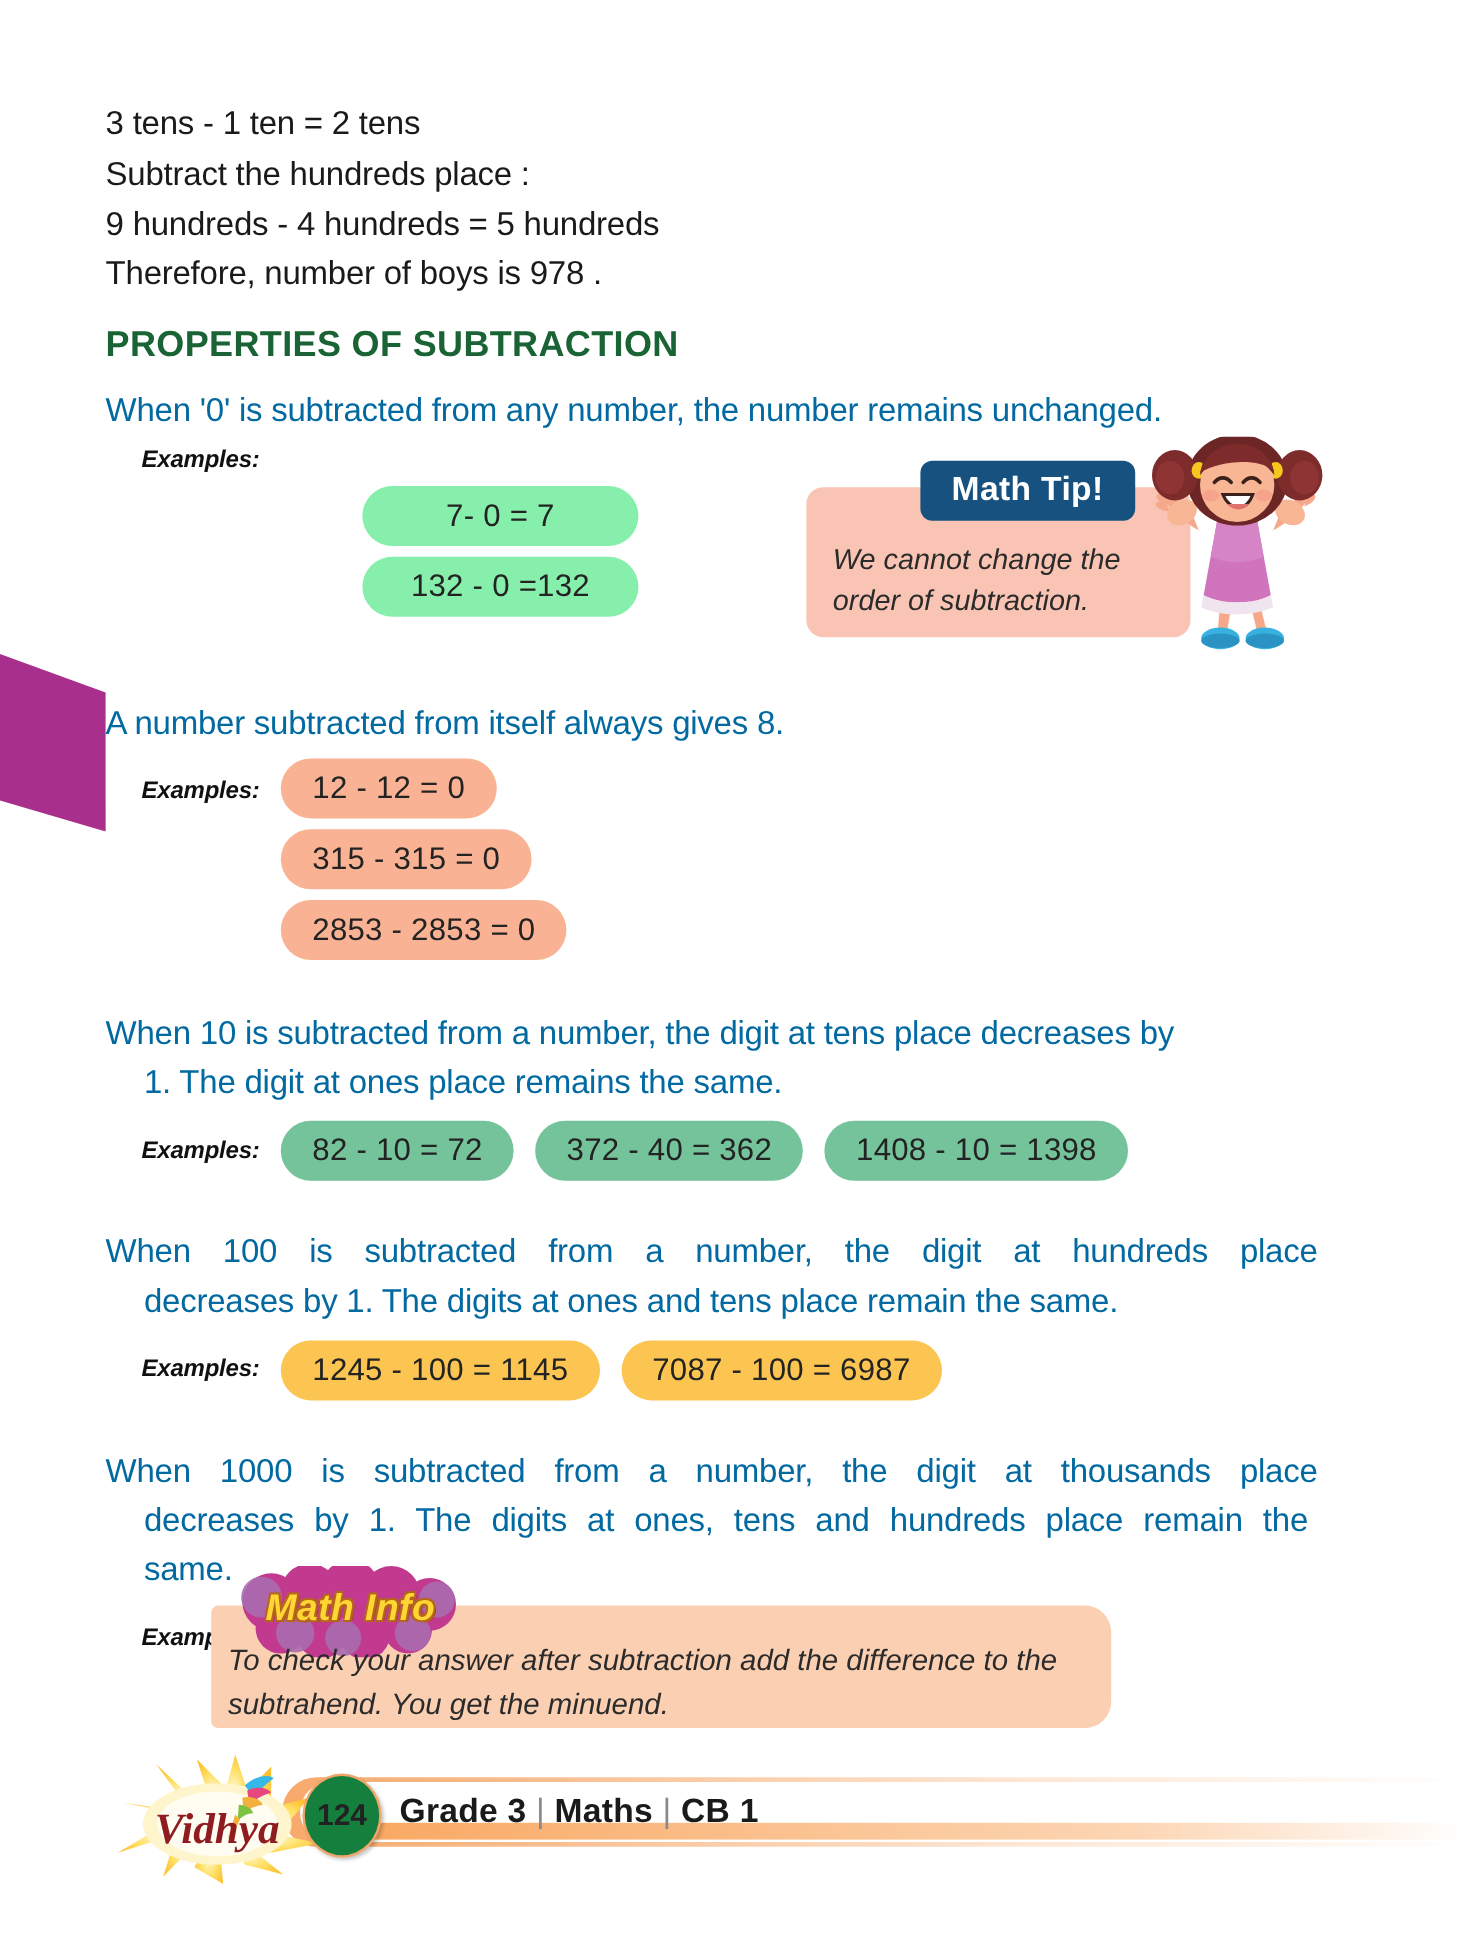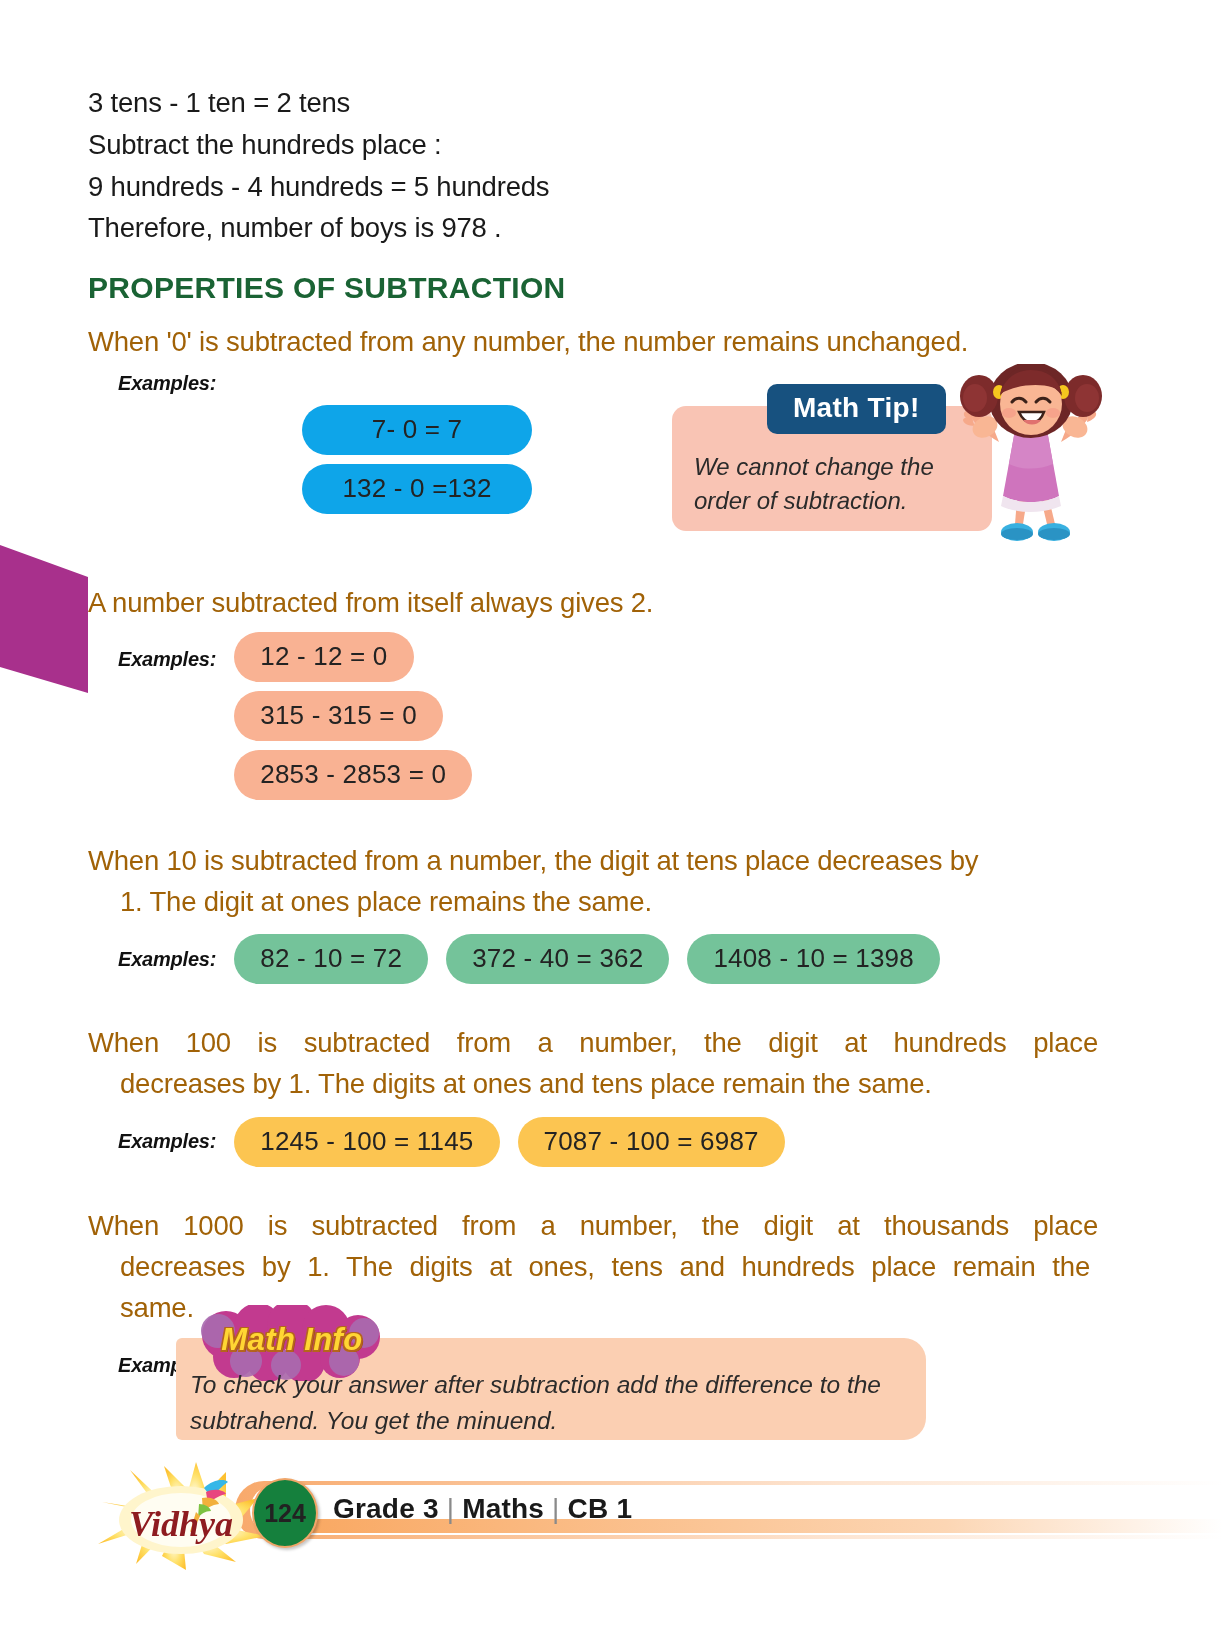--- a/index.html
+++ b/index.html
@@ -48,21 +48,21 @@
     margin-top: 22px;
     margin-bottom: 16px;
     font-size: 30px;
     font-weight: bold;
     color: #1a6334;
     letter-spacing: 0.3px;
   }
 
   .para {
     font-size: 27.5px;
-    color: #a16207;
+    color: #0369a1;
     line-height: 1.5;
     letter-spacing: -0.2px;
     margin-top: 14px;
   }
   .para .indent-line {
     display: block;
     padding-left: 32px;
   }
 
   .examples-label {
@@ -79,21 +79,21 @@
     display: inline-block;
     border-radius: 999px;
     font-size: 26px;
     color: #232323;
     text-align: center;
     letter-spacing: 0.2px;
     white-space: nowrap;
     line-height: 1;
     padding: 11px 26px 13px 26px;
   }
-  .pill-green-olive { background: #0ea5e9; }
+  .pill-green-olive { background: #86efac; }
   .pill-peach       { background: #f9b293; }
   .pill-emerald     { background: #74c39a; }
   .pill-orange      { background: #fcc551; }
   .pill-purple      { background: #d9b4d2; }
 
   
   .olive-stack {
     margin-top: 10px;
     margin-left: 214px;
     display: flex;
@@ -330,21 +330,21 @@
 
     <div class="para">When '0' is subtracted from any number, the number remains unchanged.</div>
     <div style="margin-top:10px; margin-left:30px;">
       <span class="examples-label">Examples:</span>
     </div>
     <div class="olive-stack">
       <span class="pill pill-green-olive">7- 0 = 7</span>
       <span class="pill pill-green-olive">132 - 0 =132</span>
     </div>
 
-    <div class="para" style="margin-top:68px;">A number subtracted from itself always gives 2.</div>
+    <div class="para" style="margin-top:68px;">A number subtracted from itself always gives 8.</div>
     <div class="peach-row">
       <span class="examples-label" style="margin-top:12px;">Examples:</span>
       <span class="peach-stack">
         <span class="pill pill-peach">12 - 12 = 0</span>
         <span class="pill pill-peach">315 - 315 = 0</span>
         <span class="pill pill-peach">2853 - 2853 = 0</span>
       </span>
     </div>
 
     <div class="para" style="margin-top:40px;">

